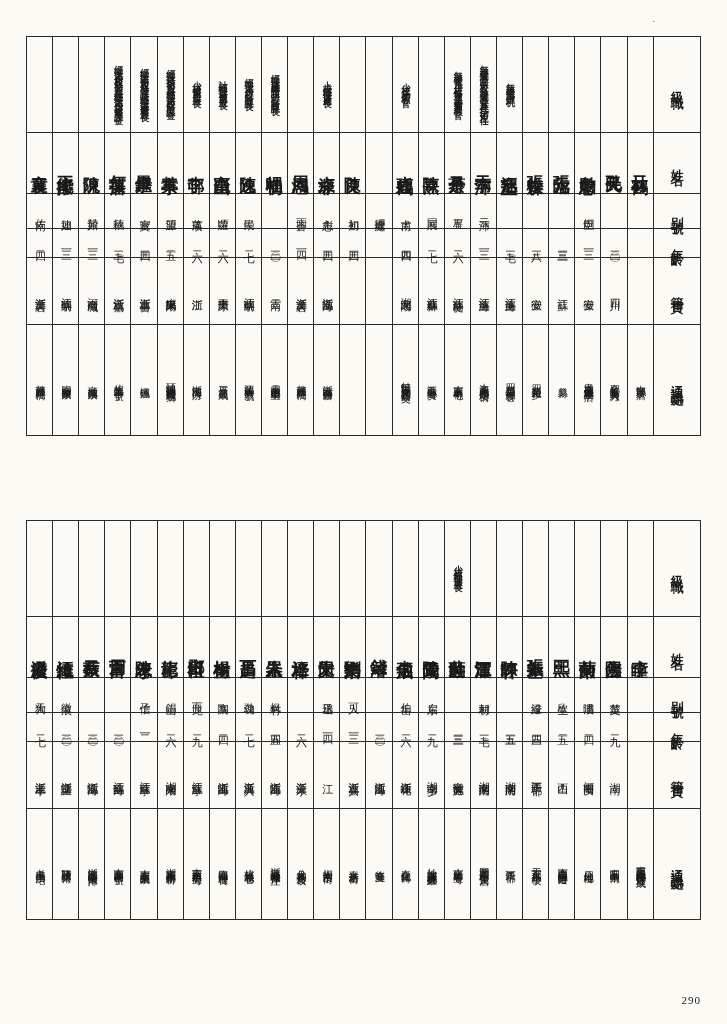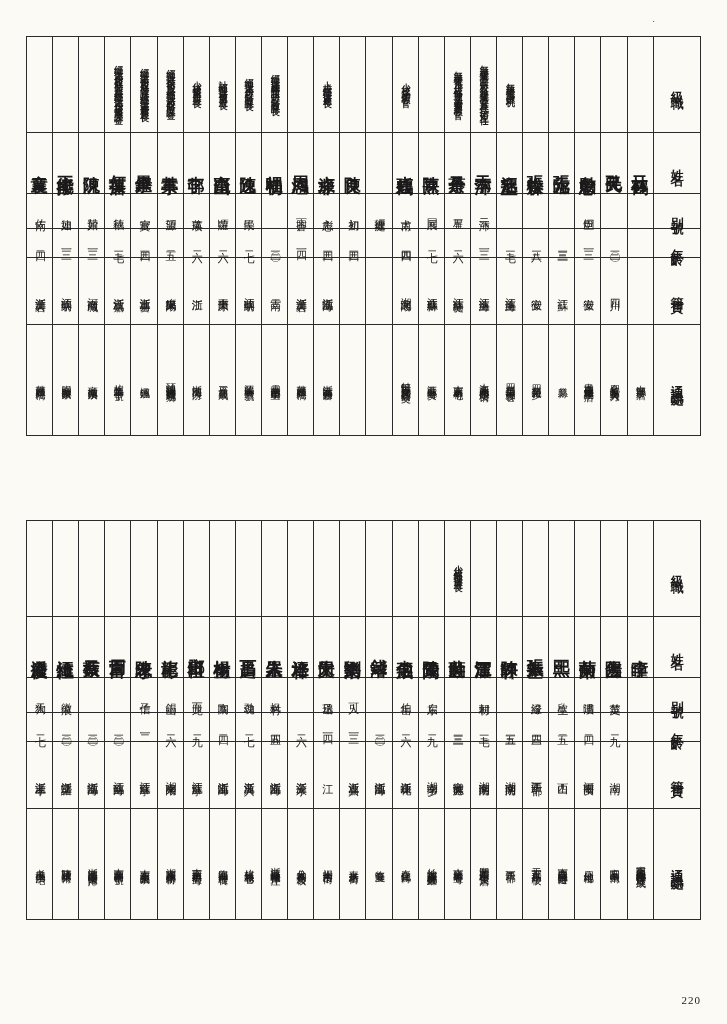--- a/index.html
+++ b/index.html
@@ -1006,15 +1006,15 @@
           <td class="r-addr" style="width: 25px;">
             <div class="vcell f-addr wrap" style="max-height: 106px;">耒阳西城外李柳轉徐庆圩义成</div>
           </td>
           <td class="r-addr label-cell" style="width: 46px;">
             <div class="vcell">通訊處</div>
           </td>
         </tr>
       </tbody>
   </table>
 
-  <div class="page-number">220</div>
+  <div class="page-number">290</div>
   <div class="grain"></div>
 </div>
 
 </body></html>

